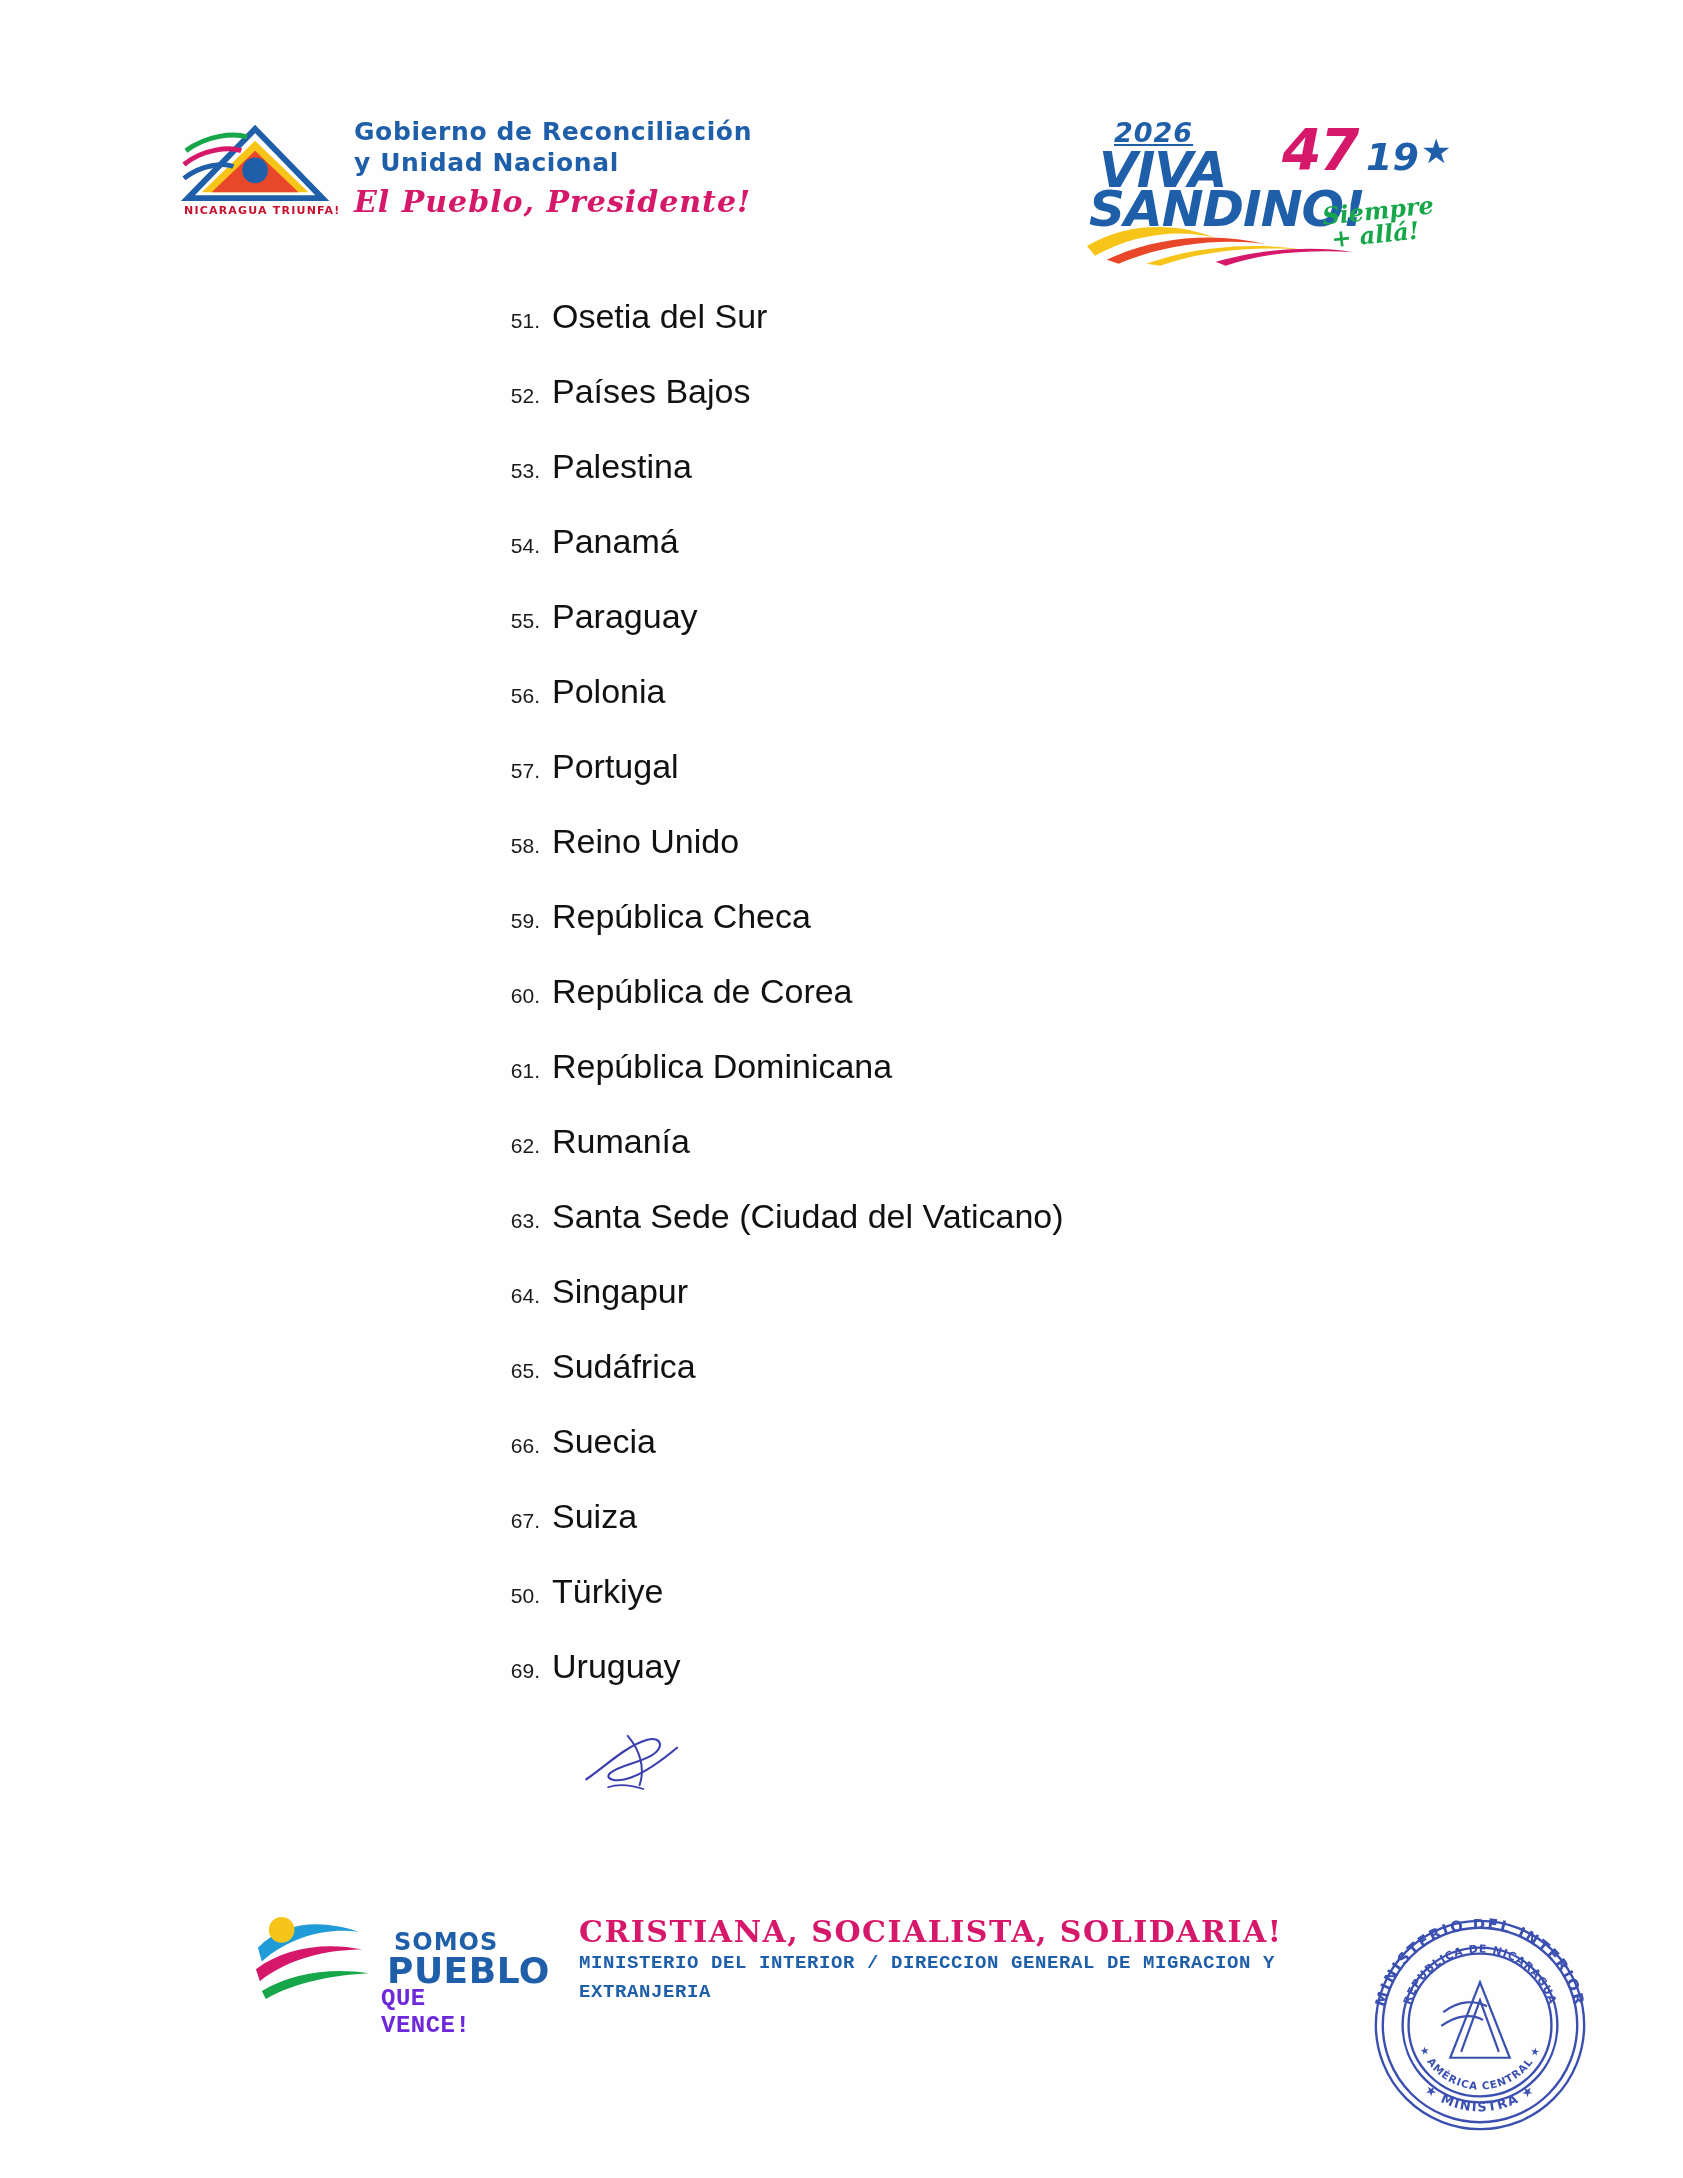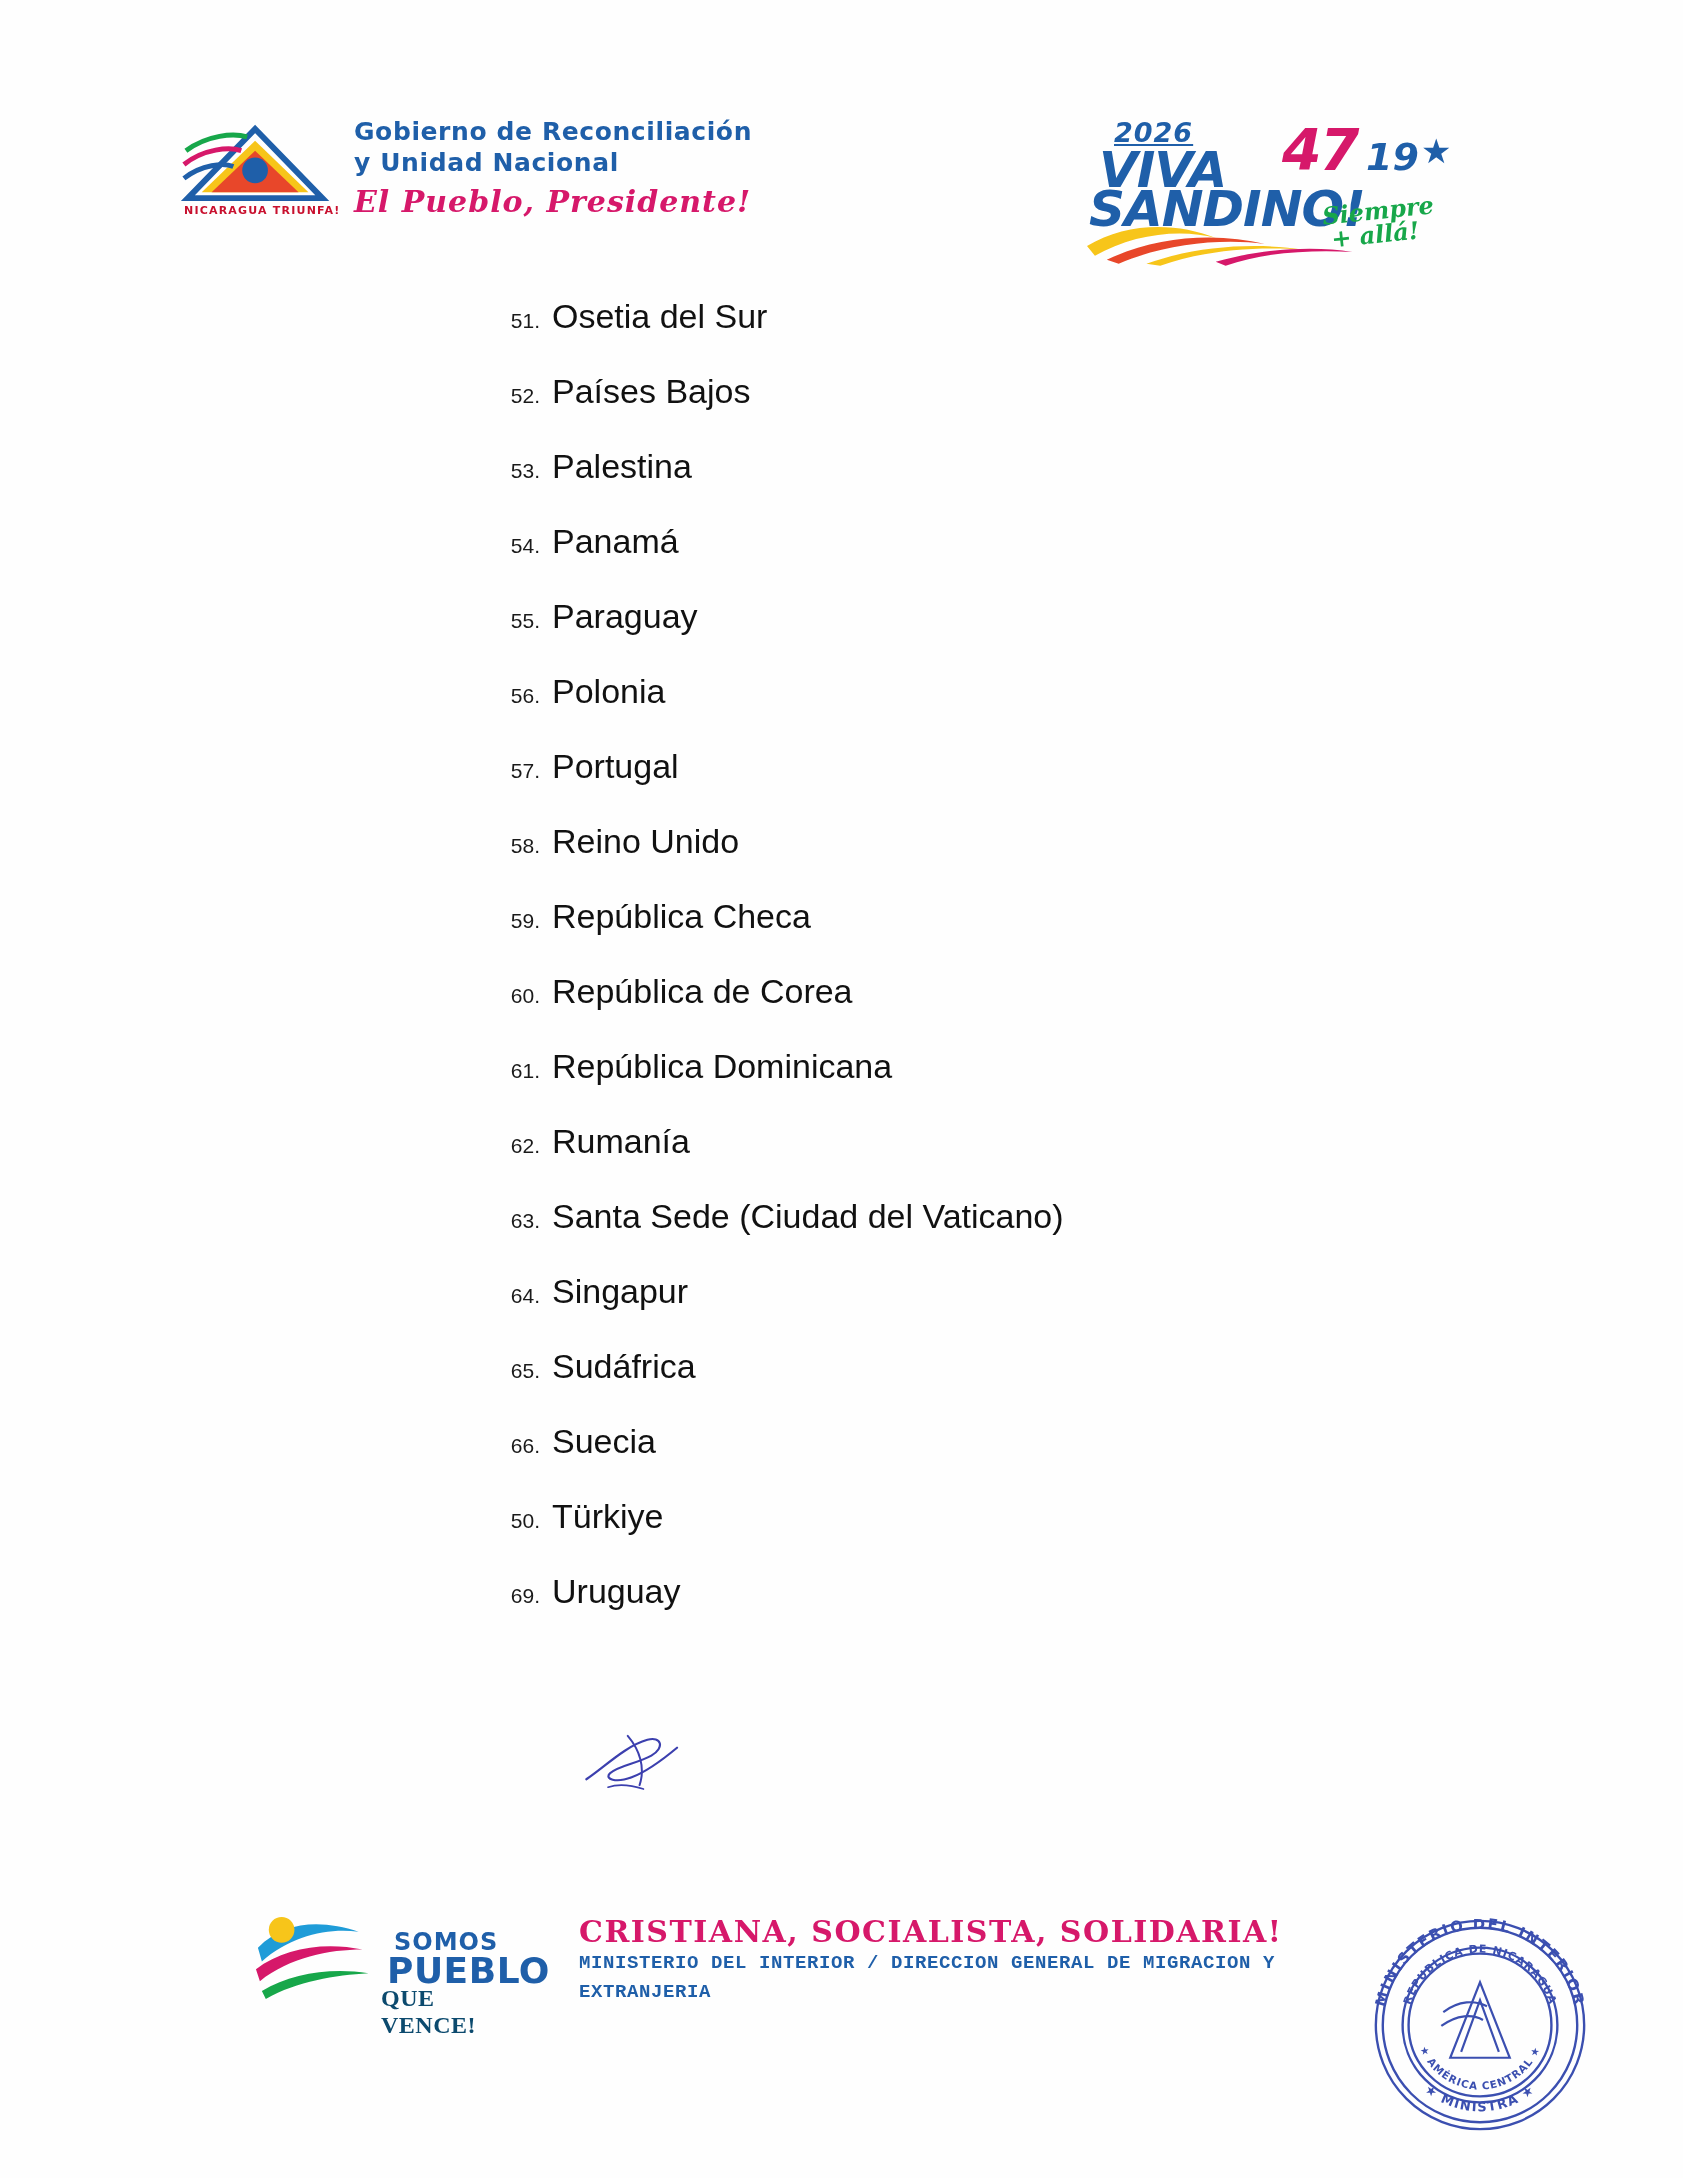--- a/index.html
+++ b/index.html
@@ -262,24 +262,24 @@
     font-family: "DejaVu Sans", sans-serif;
     font-weight: bold;
     font-size: 36px;
     color: #1f5fa9;
     letter-spacing: 0.5px;
   }
   .sp-quevence {
     position: absolute;
     left: 129px;
     top: 79px;
-    font-family: Liberation Serif, serif;
+    font-family: Liberation Mono, monospace;
     font-weight: bold;
     font-size: 24px;
-    color: #0c4a6e;
+    color: #6d28d9;
     letter-spacing: 0.5px;
   }
 
   .footer-text {
     position: absolute;
     left: 579px;
     top: 28px;
     width: 752px;
   }
   .ft-motto {
@@ -416,20 +416,24 @@
       <span class="item-num">64.</span>
       <span class="item-label">Singapur</span>
     </div>
     <div class="list-item">
       <span class="item-num">65.</span>
       <span class="item-label">Sudáfrica</span>
     </div>
     <div class="list-item">
       <span class="item-num">66.</span>
       <span class="item-label">Suecia</span>
+    </div>
+    <div class="list-item">
+      <span class="item-num">67.</span>
+      <span class="item-label">Suiza</span>
     </div>
     <div class="list-item">
       <span class="item-num">50.</span>
       <span class="item-label">Türkiye</span>
     </div>
     <div class="list-item">
       <span class="item-num">69.</span>
       <span class="item-label">Uruguay</span>
     </div>
 

